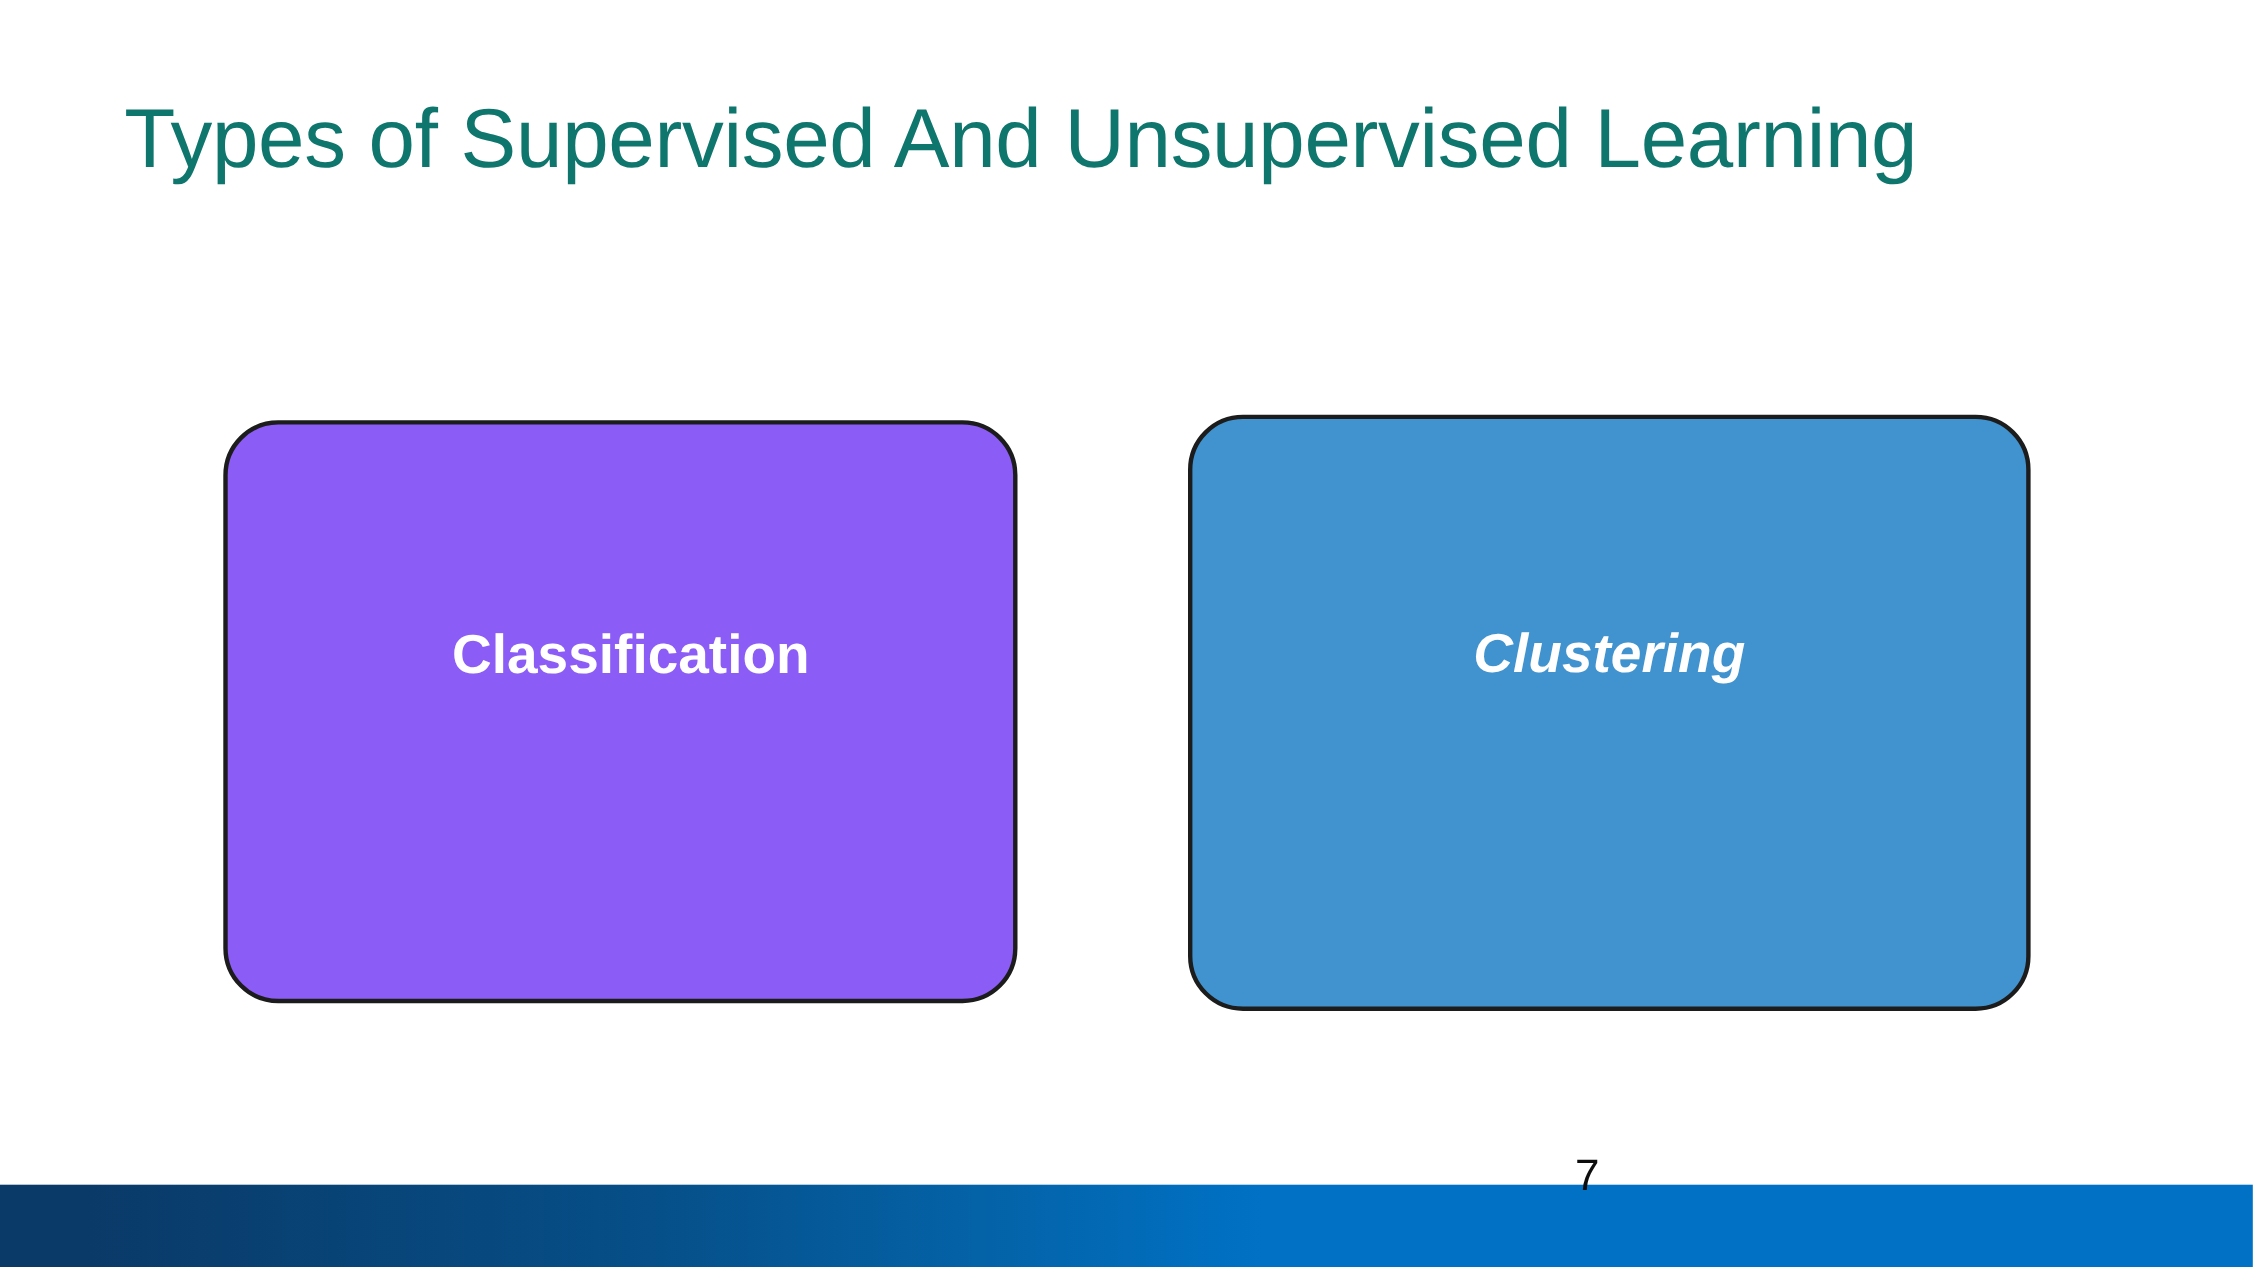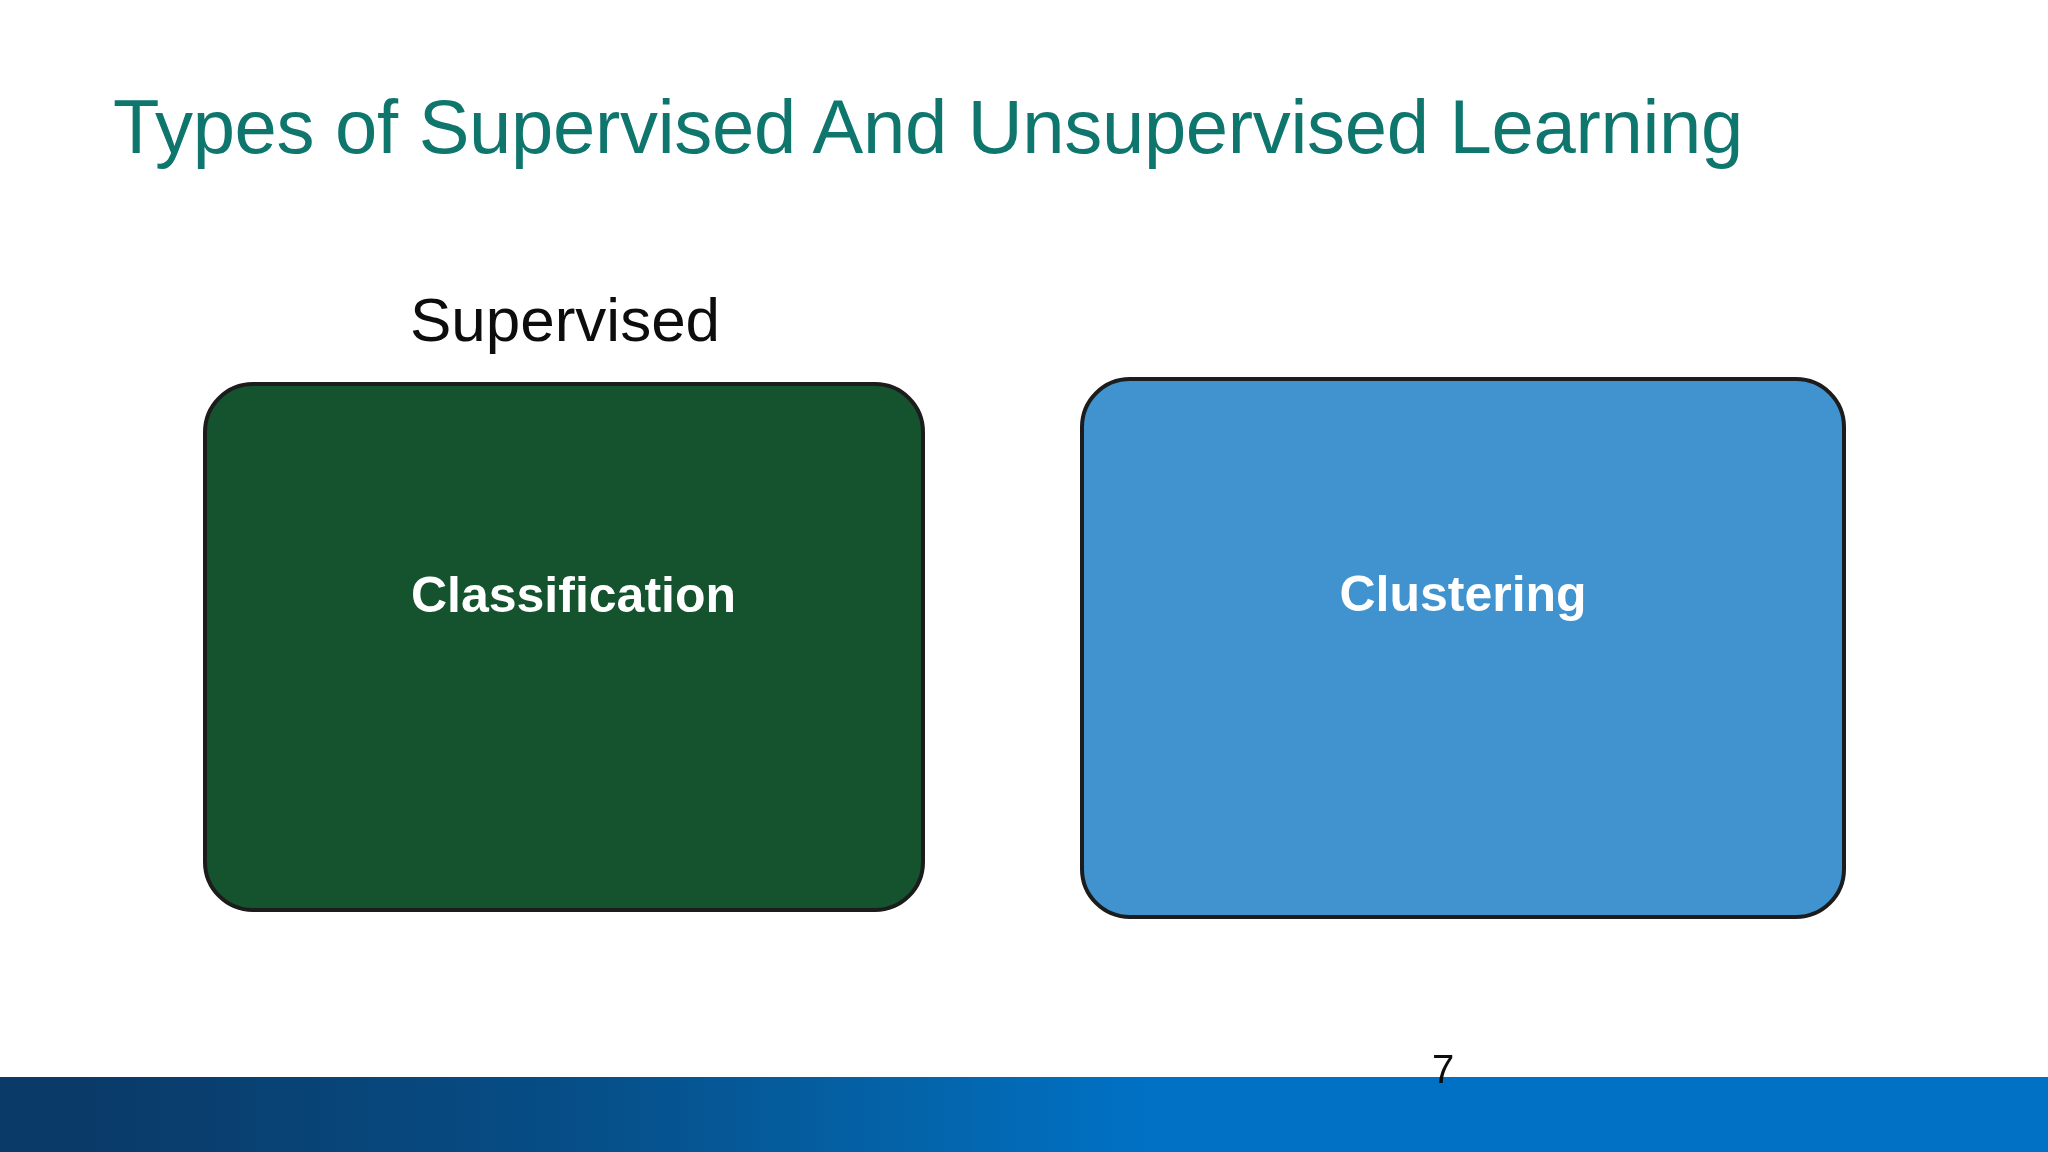--- a/index.html
+++ b/index.html
@@ -126,29 +126,28 @@
         #0071c5 100%);
   }
 </style>
 </head>
 <body>
 
 <div id="slide">
 
   <div id="slide-title" style="color: #0f766e;">Types of Supervised And Unsupervised Learning</div>
 
-  <div id="header-supervised" class="col-header">Supervised</div>
 
 
-  <div id="box-supervised" class="category-box" style="background: #14532d; border-color: rgb(28, 28, 28); padding-left: 19px;">
+  <div id="box-supervised" class="category-box" style="background: #8b5cf6; border-color: rgb(28, 28, 28); padding-left: 19px;">
     <div class="box-label" style="color: rgb(255, 255, 255);">Classification</div>
   </div>
 
   <div id="box-unsupervised" class="category-box" style="background: rgb(64, 147, 206); border-color: rgb(28, 28, 28);">
-    <div class="box-label" style="color: rgb(255, 255, 255);">Clustering</div>
+    <div class="box-label" style="color: rgb(255, 255, 255); font-style: italic;">Clustering</div>
   </div>
 
   <div id="page-number">7</div>
 
   <div id="footer-bar" style="background: linear-gradient(to right, rgb(10, 58, 104) 0%, rgb(10, 58, 104) 4%, rgb(6, 78, 135) 28%, rgb(4, 99, 168) 44%, rgb(0, 113, 197) 56%, rgb(0, 113, 197) 100%);">
 
     
 
     
   </div>

